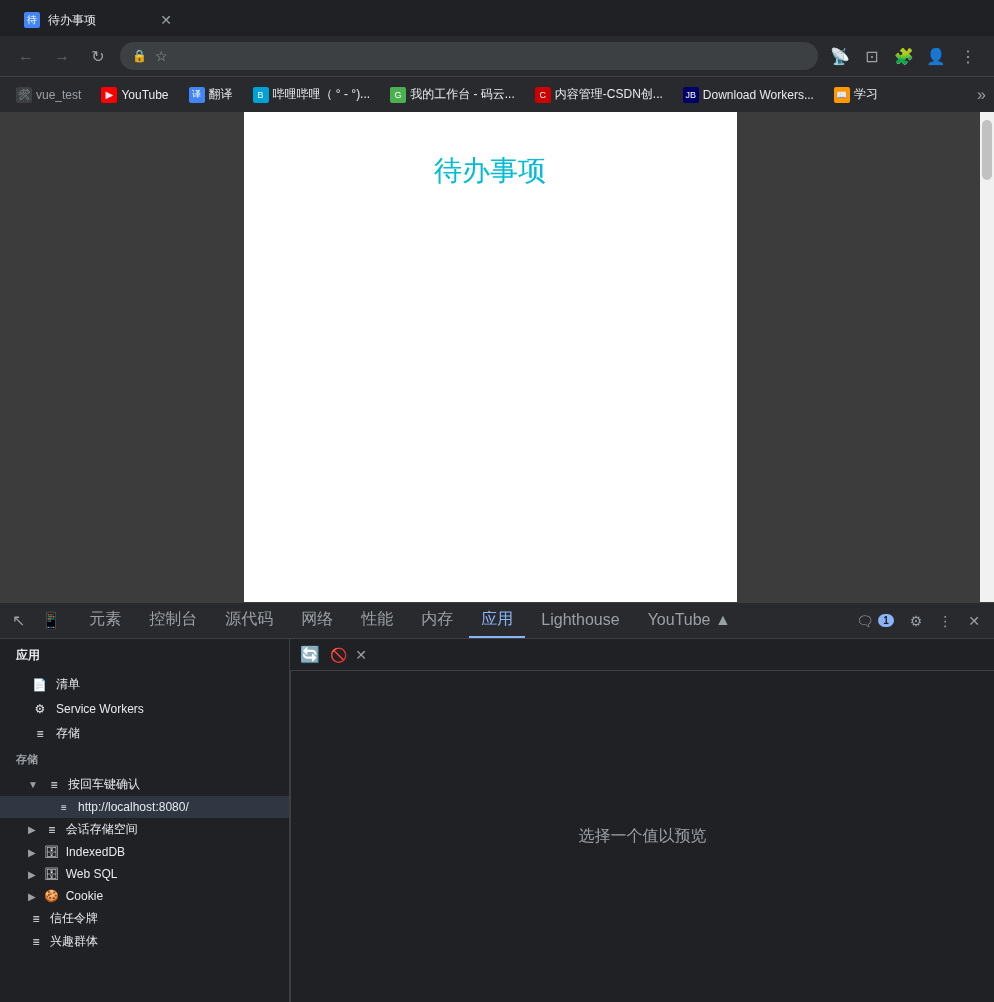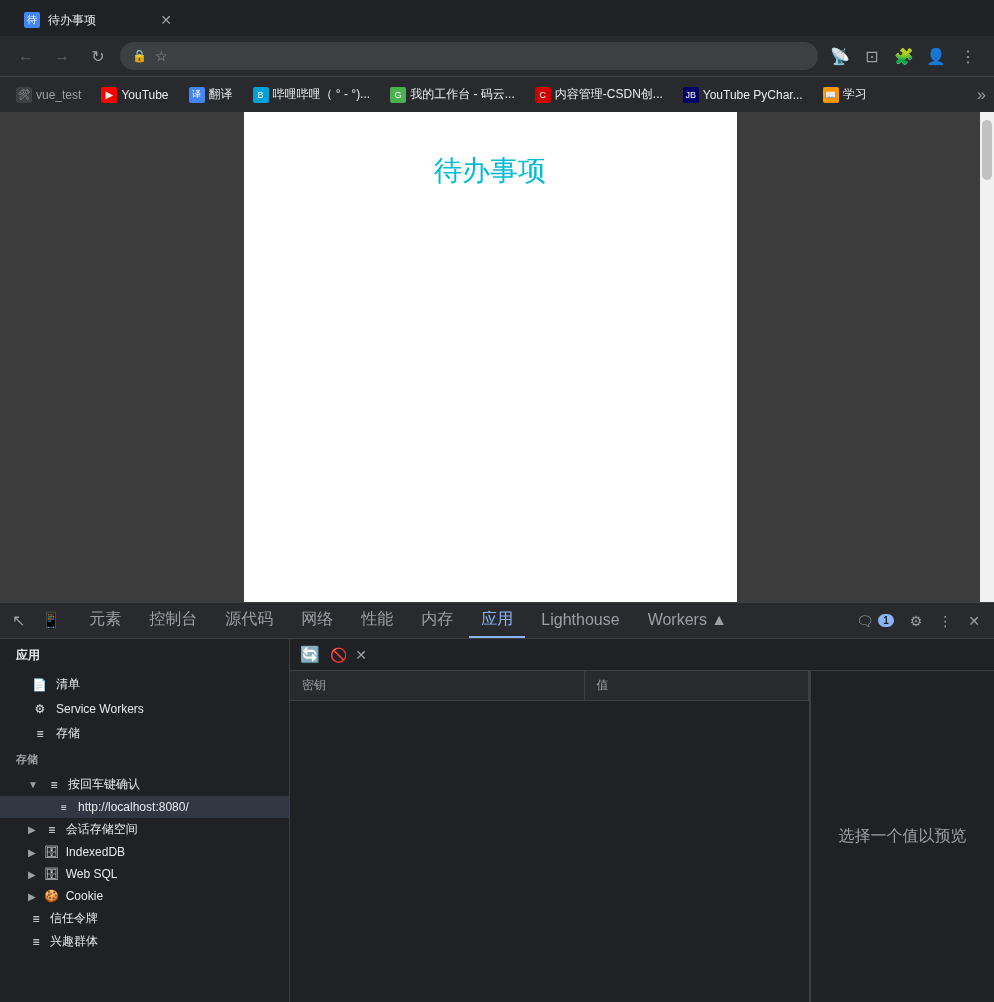--- a/index.html
+++ b/index.html
@@ -407,21 +407,21 @@
   <div class="bookmark-item">
     <span class="bookmark-favicon" style="background:#4CAF50;color:white;font-size:9px;">G</span>
     <span>我的工作台 - 码云...</span>
   </div>
   <div class="bookmark-item">
     <span class="bookmark-favicon" style="background:#cc0000;color:white;font-size:9px;">C</span>
     <span>内容管理-CSDN创...</span>
   </div>
   <div class="bookmark-item">
     <span class="bookmark-favicon" style="background:#000066;color:white;font-size:9px;">JB</span>
-    <span>YouTube PyChar...</span>
+    <span>Download Workers...</span>
   </div>
   <div class="bookmark-item">
     <span class="bookmark-favicon" style="background:#ff9800;color:white;font-size:9px;">📖</span>
     <span>学习</span>
   </div>
   <span class="bookmarks-more">»</span>
 </div>
 
 <div style="display:flex;flex-direction:column;height:calc(1002px - 36px - 40px - 36px);">
 
@@ -448,21 +448,21 @@
         <span class="devtools-icon-btn">📱</span>
       </div>
       <div class="devtools-tab">元素</div>
       <div class="devtools-tab">控制台</div>
       <div class="devtools-tab">源代码</div>
       <div class="devtools-tab">网络</div>
       <div class="devtools-tab">性能</div>
       <div class="devtools-tab">内存</div>
       <div class="devtools-tab active">应用</div>
       <div class="devtools-tab">Lighthouse</div>
-      <div class="devtools-tab">Workers ▲</div>
+      <div class="devtools-tab">YouTube ▲</div>
       <div class="devtools-tab-spacer"></div>
       <div class="devtools-actions">
         <div class="devtools-action-btn">
           <span>🗨</span>
           <span class="notification-badge">1</span>
         </div>
         <div class="devtools-action-btn">⚙</div>
         <div class="devtools-action-btn">⋮</div>
         <div class="devtools-action-btn">✕</div>
       </div>
@@ -535,33 +535,20 @@
 
       <div class="devtools-main">
 
         <div class="filter-bar">
           <span class="refresh-btn">🔄</span>
           <span class="filter-clear-btn">🚫</span>
           <span class="filter-clear-btn">✕</span>
         </div>
 
         <div class="devtools-main-body">
-          <div class="table-section">
-            <table class="data-table">
-              <thead>
-                <tr>
-                  <th>密钥</th>
-                  <th>值</th>
-                </tr>
-              </thead>
-              <tbody>
-                
-              </tbody>
-            </table>
-          </div>
           <div class="preview-area">
             <span class="preview-text">选择一个值以预览</span>
           </div>
         </div>
       </div>
     </div>
   </div>
 </div>
 
 </body></html>

